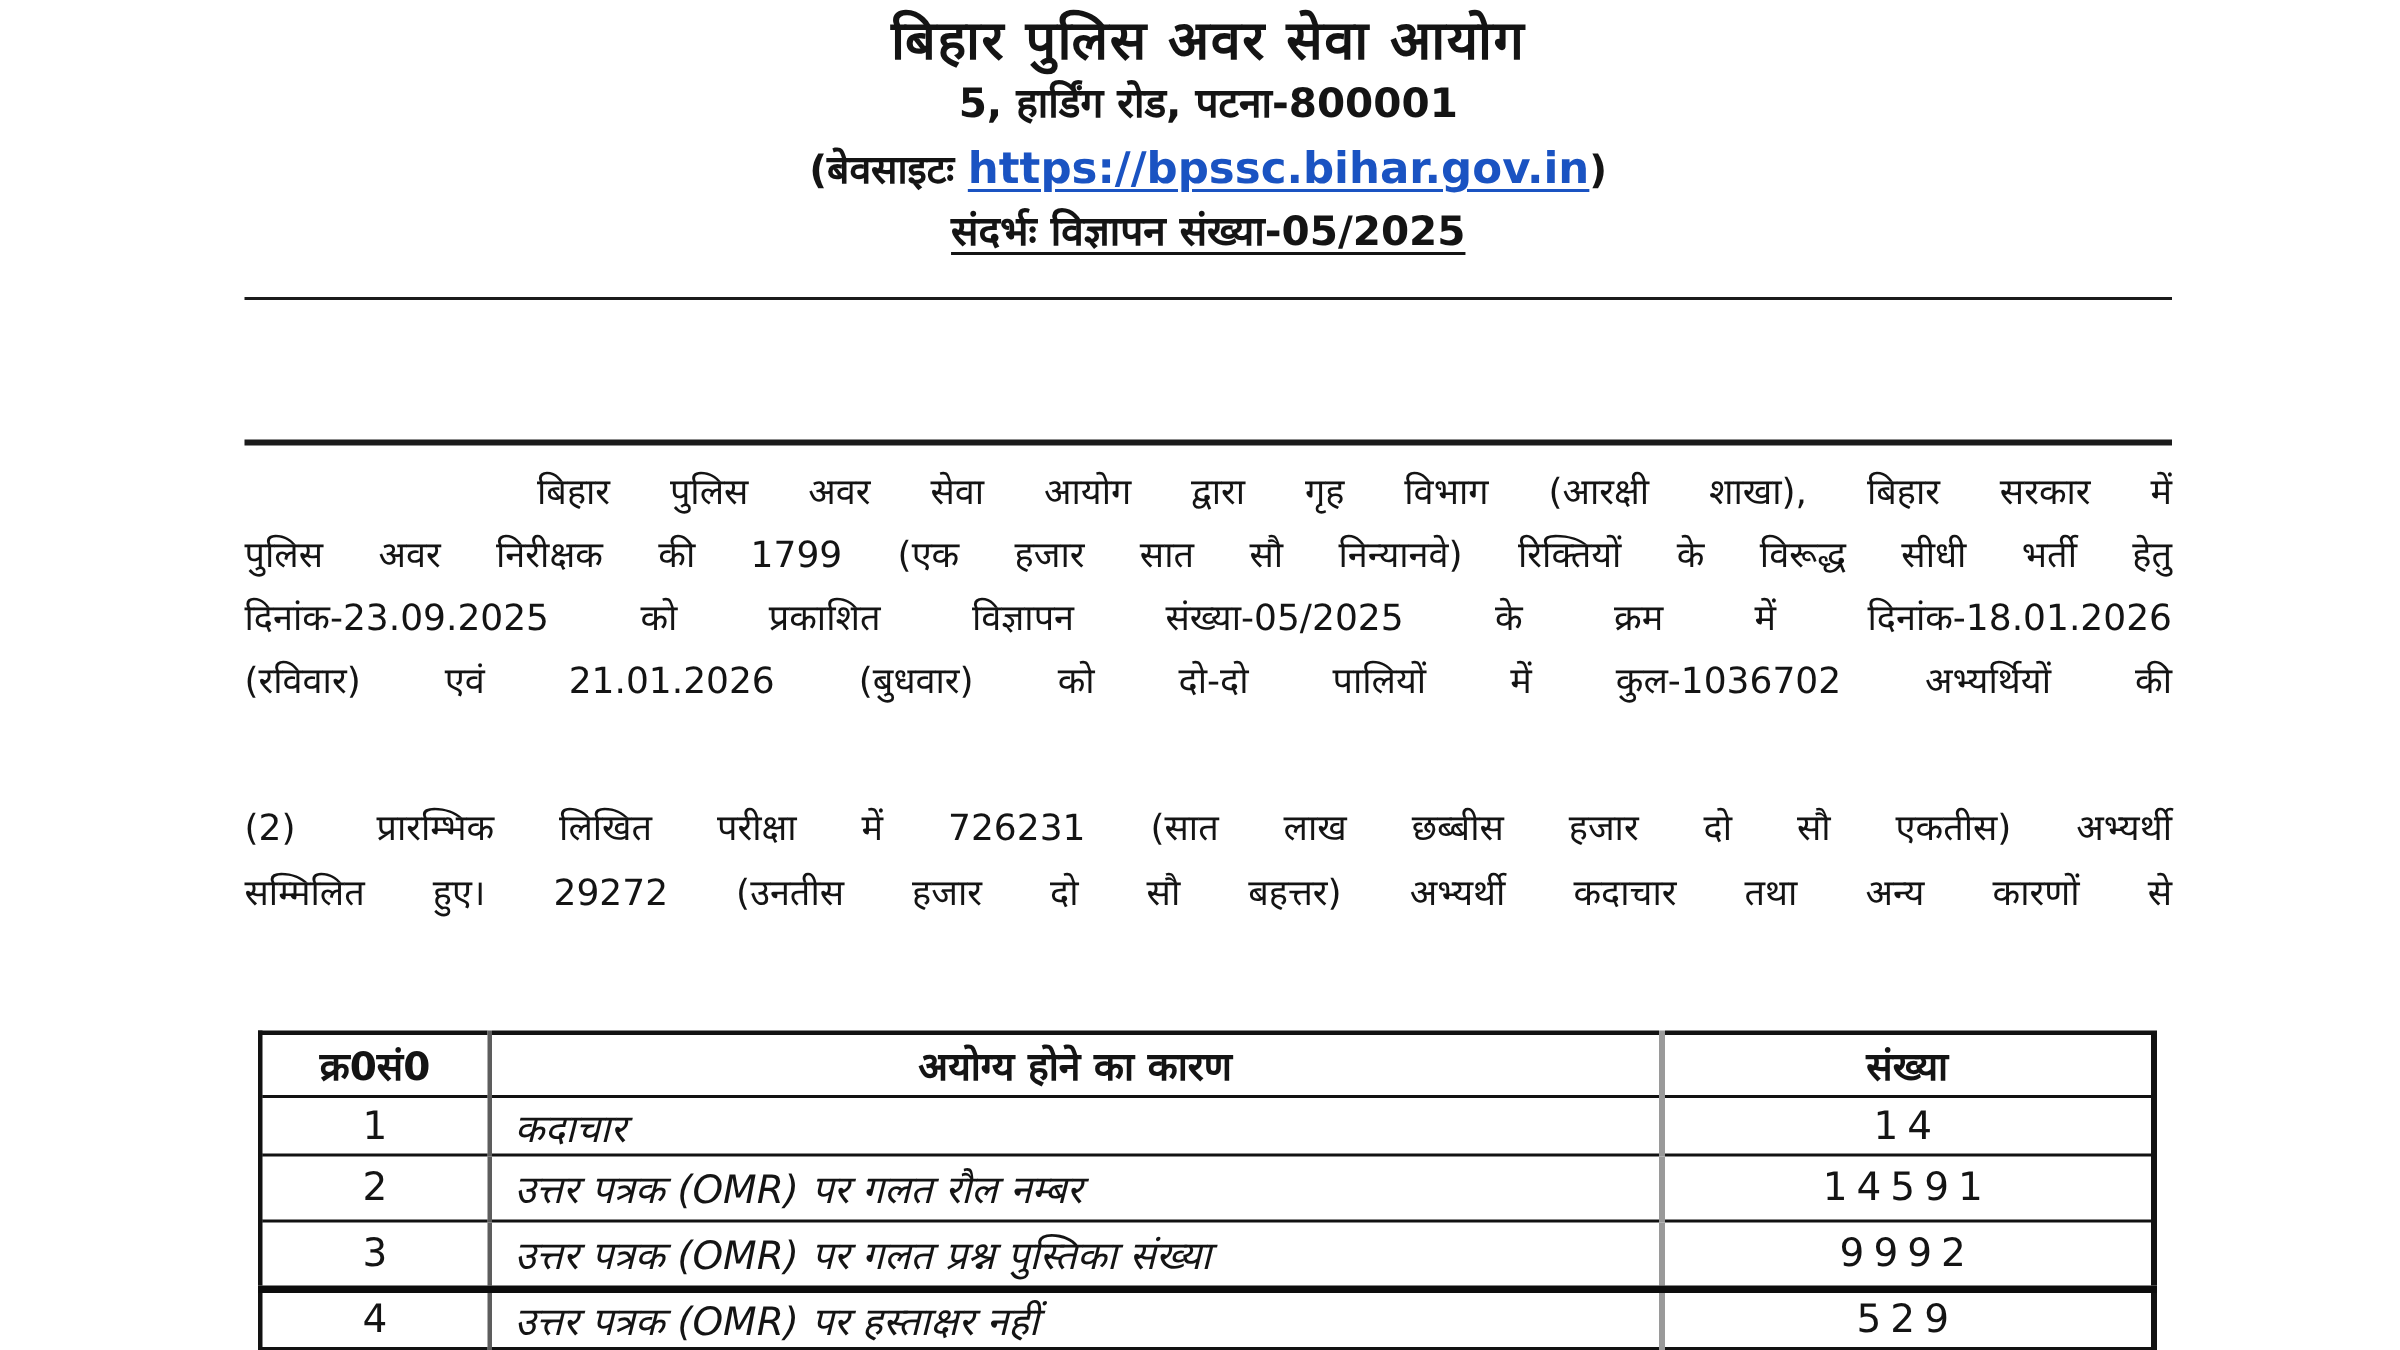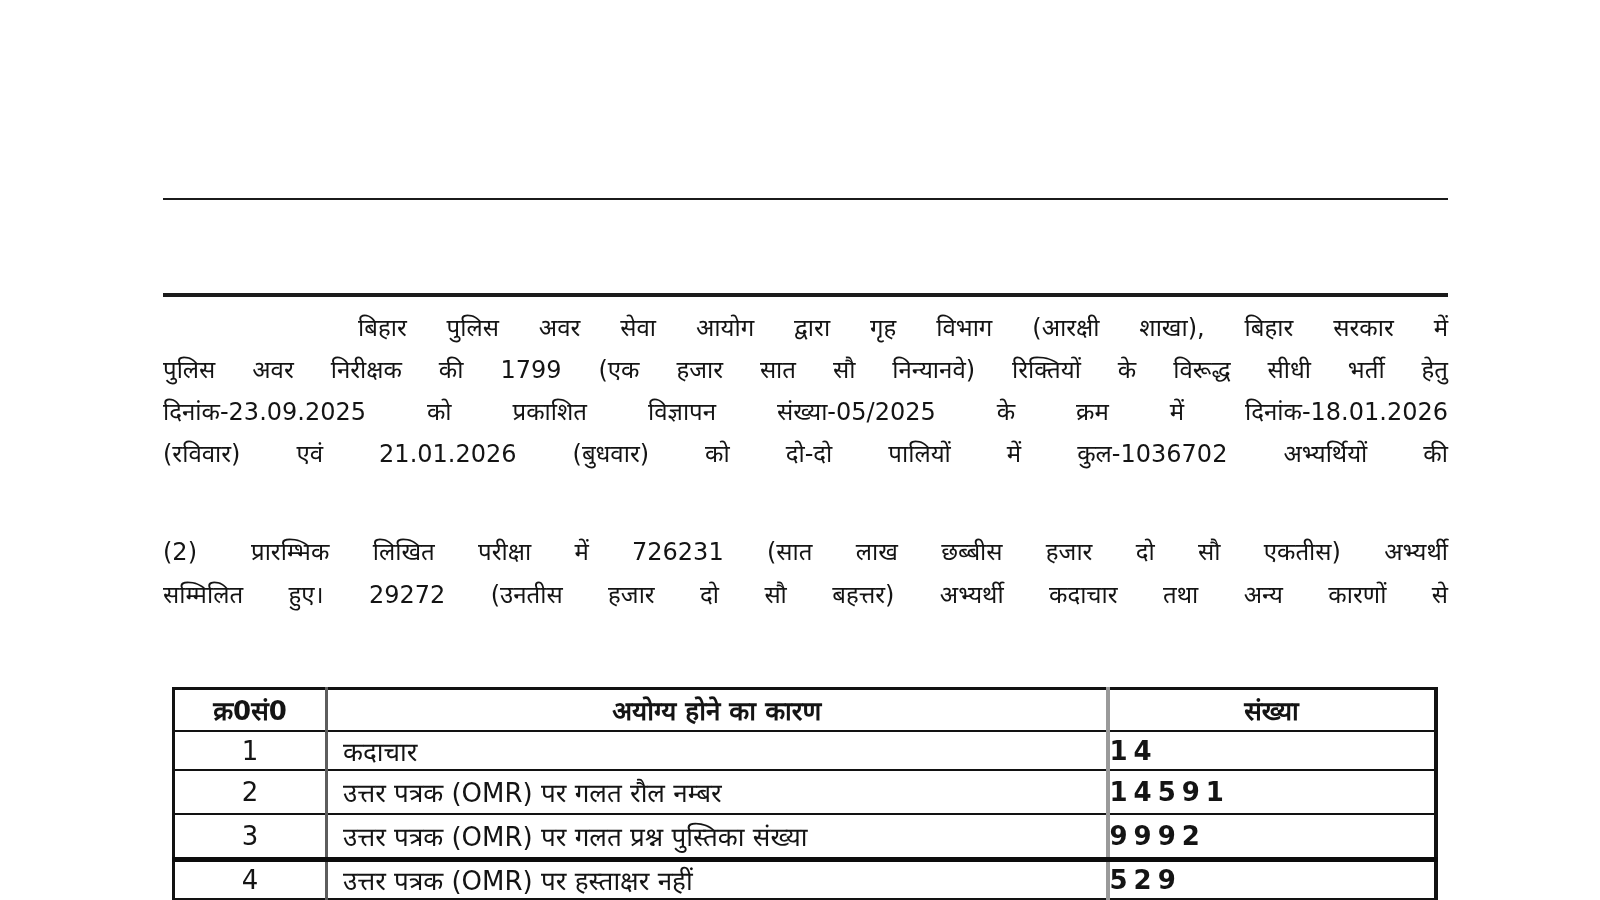--- a/index.html
+++ b/index.html
@@ -143,28 +143,37 @@
     height: 40px;
     font-weight: 700;
     text-align: center;
     border-top: none;
   }
   .dq-table .r1 td { height: 37px; }
   .dq-table .r2 td { height: 42px; }
   .dq-table .r3 td { height: 42px; border-bottom: 5px solid #0c0c0c; }
   .dq-table .r4 td { height: 36px; border-bottom: 2px solid #121212; }
   .cell-serial { text-align: center; }
-  .cell-reason { text-align: left; padding-left: 15px !important; }
-  .cell-count  { letter-spacing: 6px; font-weight: bold; }
+  .cell-reason { text-align: left; padding-left: 15px !important; font-style: italic; }
+  .cell-count  { text-align: center; letter-spacing: 6px; }
 </style>
 </head>
 <body>
 
 <div id="page">
 
+  <div class="letterhead">
+    <div class="org-name">बिहार पुलिस अवर सेवा आयोग</div>
+    <div class="address-line">5, हार्डिंग रोड, पटना-800001</div>
+    <div class="website-line">
+      <span>(बेवसाइटः</span>
+      <span class="website-link">https://bpssc.bihar.gov.in</span><span>)</span>
+    </div>
+    <div class="reference-line">संदर्भः विज्ञापन संख्या-05/2025</div>
+  </div>
 
   <div class="rule rule-top"></div>
   <div class="rule rule-bottom"></div>
 
 
   <div class="para para-1">
     <div class="jline indent-first">बिहार पुलिस अवर सेवा आयोग द्वारा गृह विभाग (आरक्षी शाखा), बिहार सरकार में</div>
     <div class="jline">पुलिस अवर निरीक्षक की 1799 (एक हजार सात सौ निन्यानवे) रिक्तियों के विरूद्ध सीधी भर्ती हेतु</div>
     <div class="jline">दिनांक-23.09.2025 को प्रकाशित विज्ञापन संख्या-05/2025 के क्रम में दिनांक-18.01.2026</div>
     <div class="jline">(रविवार) एवं 21.01.2026 (बुधवार) को दो-दो पालियों में कुल-1036702 अभ्यर्थियों की</div>

